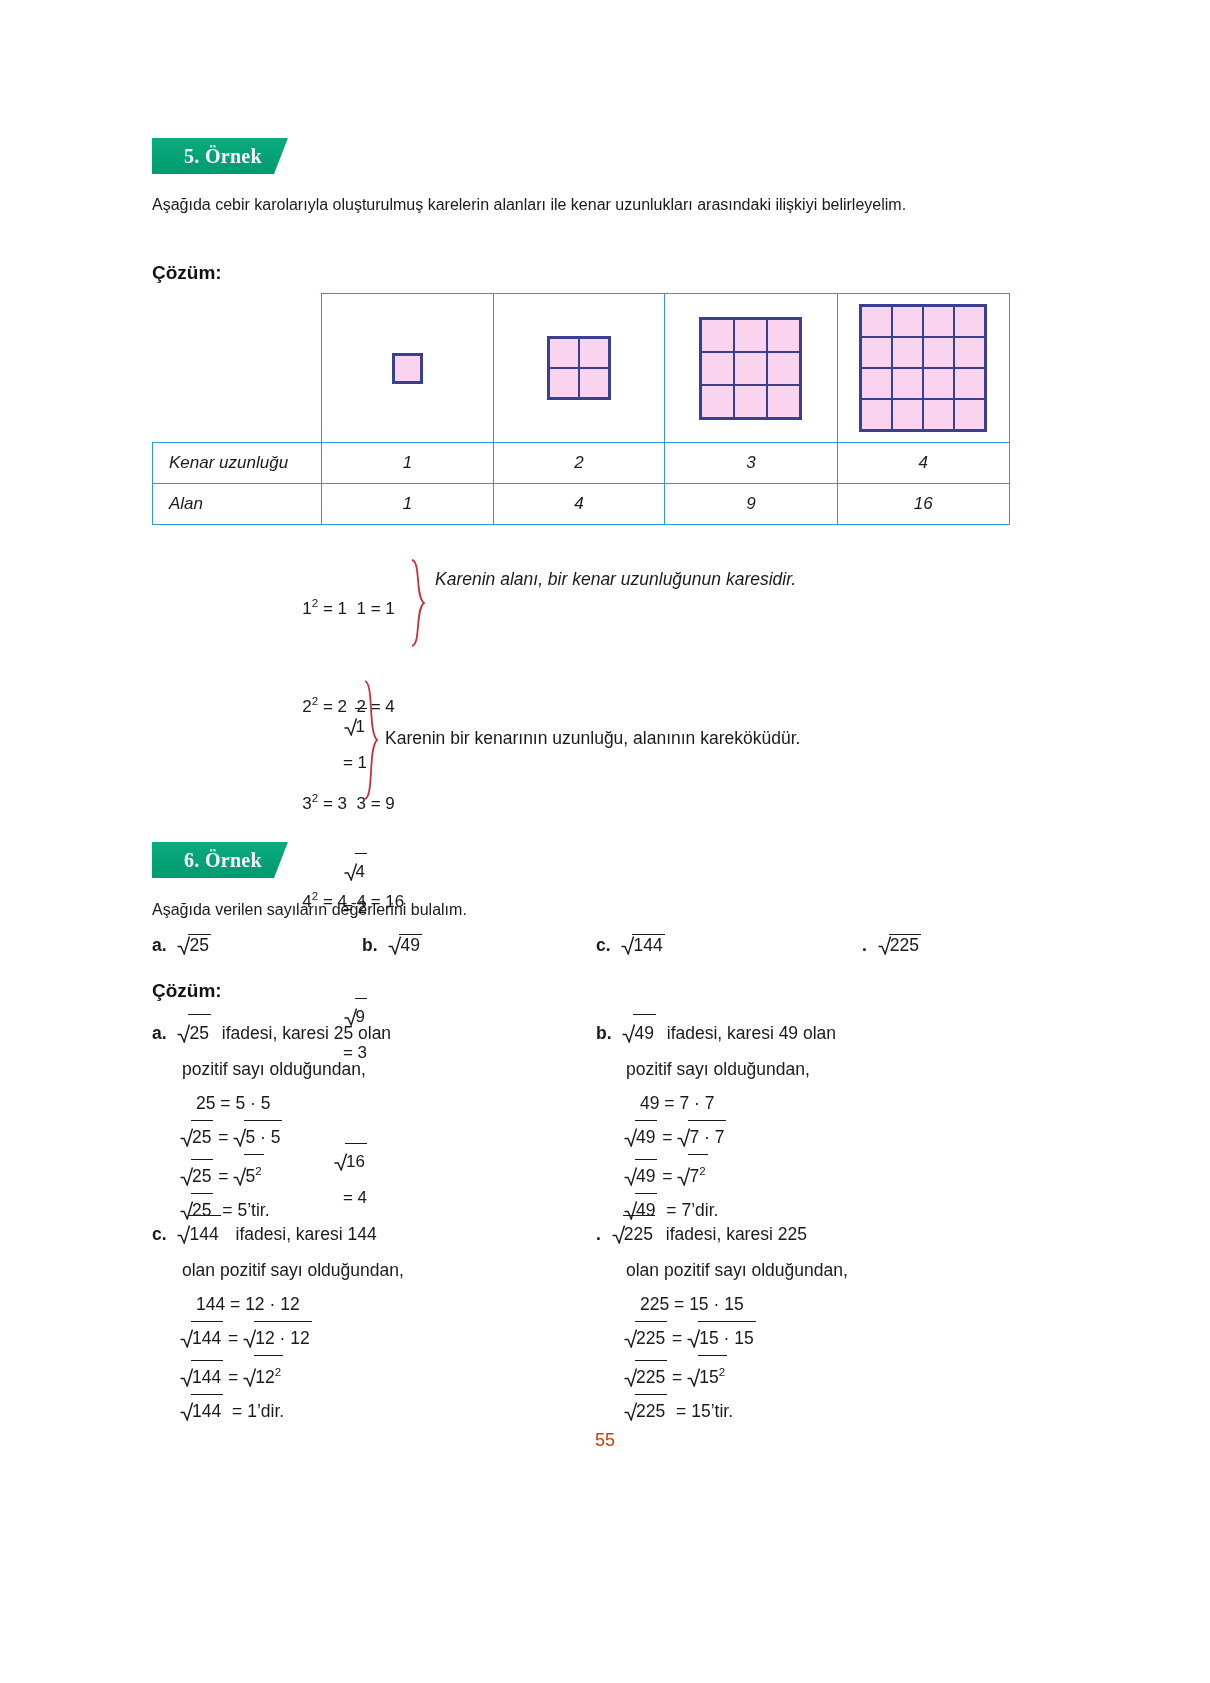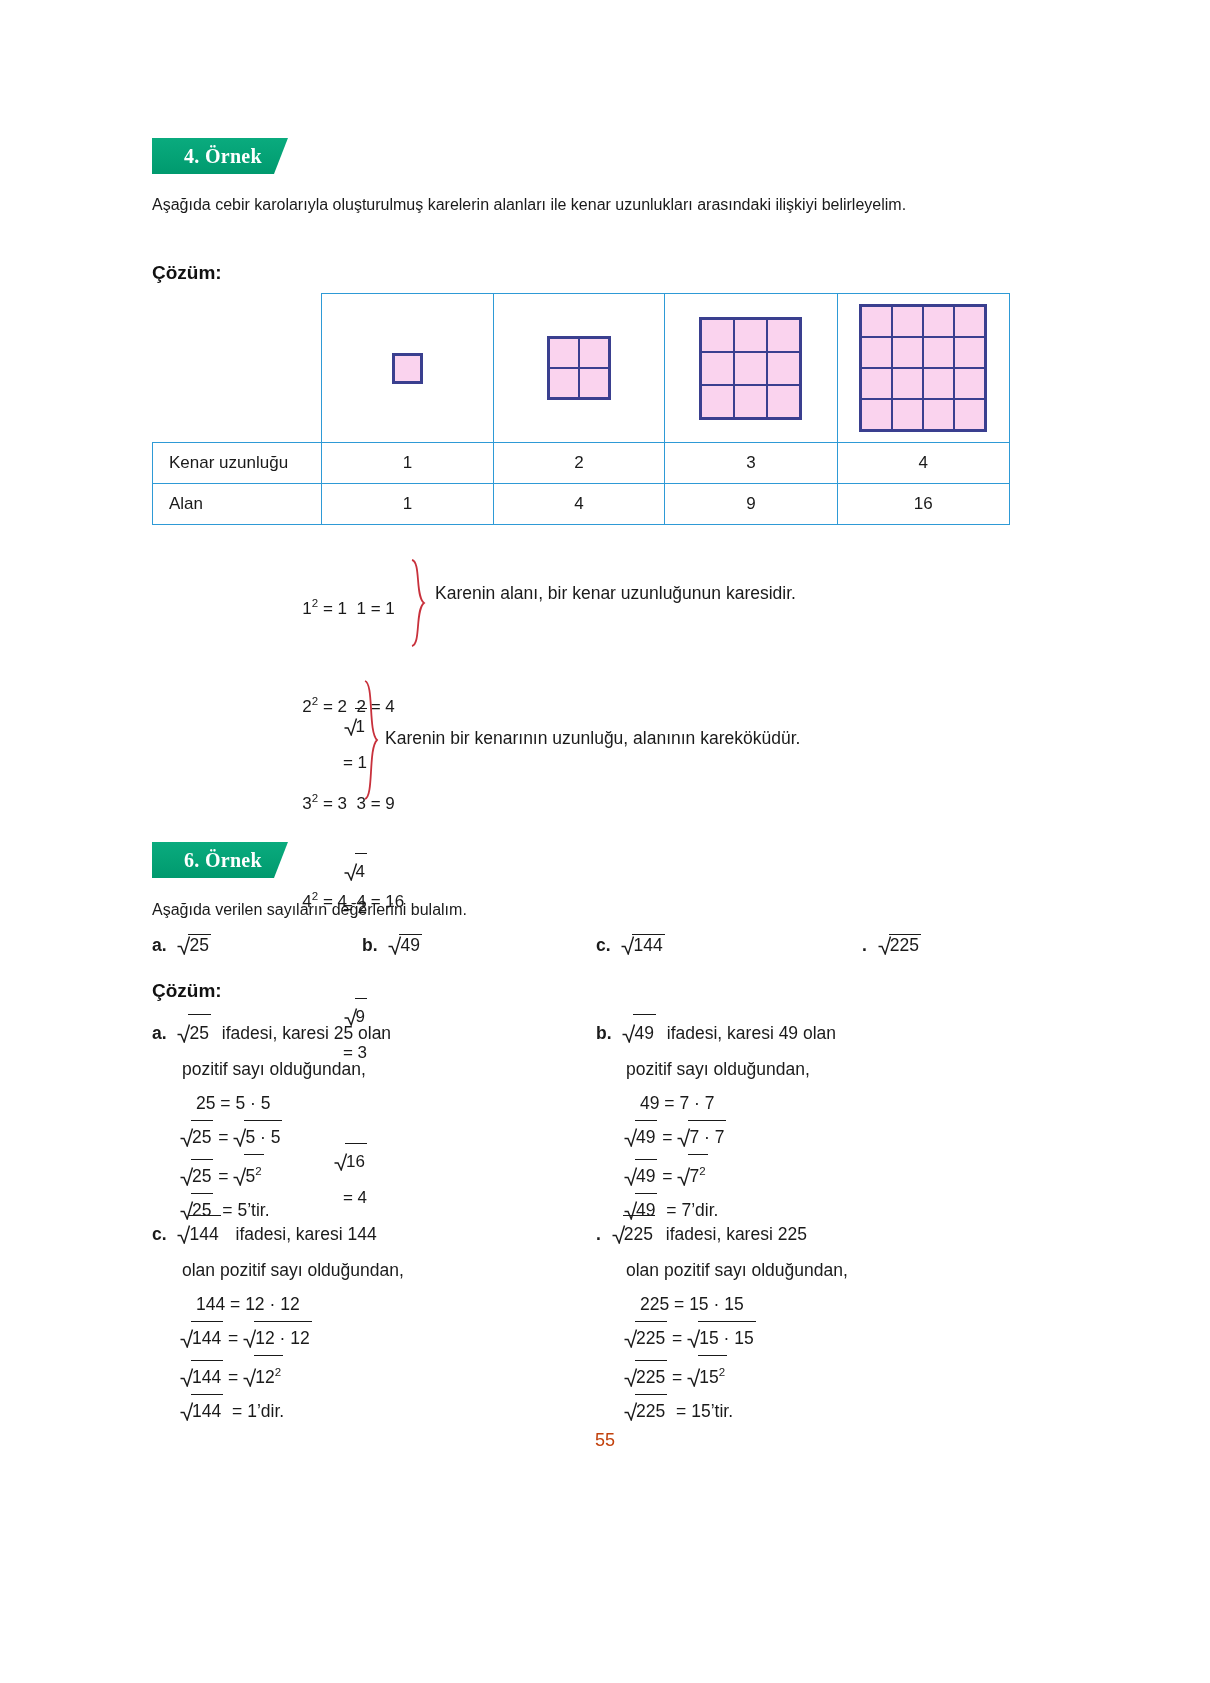--- a/index.html
+++ b/index.html
@@ -152,28 +152,28 @@
     color: #c2410c;
   }
 </style>
 </head>
 <body>
 
 <div class="page">
 
   <div class="banner" style="left:152px; top:138px;">
     <div class="banner-shadow"></div>
-    <div class="banner-shape">4. Örnek</div>
+    <div class="banner-shape">5. Örnek</div>
   </div>
 
   <div class="para just" style="left:152px; top:188px; width:858px;">Aşağıda cebir karolarıyla oluşturulmuş karelerin alanları ile kenar uzunlukları arasındaki ilişkiyi belirleyelim.</div>
 
   <div class="heading-bold" style="left:152px; top:262px;">Çözüm:</div>
 
-  <table class="tbl" style="left:152px; top:293px; width:858px;">
+  <table class="tbl" style="left:152px; top:293px; width:858px;font-style:italic;">
     <tbody>
         <tr class="figrow">
       <td style="width:170px; border:none;"></td>
       <td style="width:172px;">
         <div class="figwrap">
           <div class="tiles" style="grid-template-columns:repeat(1,27px); grid-template-rows:repeat(1,27px);">
             <div class="cell"></div>
           </div>
         </div>
       </td>
@@ -254,21 +254,21 @@
     </div>
     <div class="eqline">
       <span>4</span><sup class="p2">2</sup><span> = 4  4 = 16</span>
     </div>
   </div>
 
   <svg class="brace" style="left:409px; top:558px;" width="20" height="90" viewBox="0 0 20 90">
     <path d="M3 2 C12 4, 6 38, 15 45 C6 52, 12 86, 3 88" fill="none" stroke="#c8313c" stroke-width="1.8"></path>
   </svg>
 
-  <div class="bracetext" style="left:435px; top:583px;">Karenin alanı, bir kenar uzunluğunun karesidir.</div>
+  <div class="bracetext" style="left:435px; top:569px;font-style:italic;">Karenin alanı, bir kenar uzunluğunun karesidir.</div>
 
   <div class="eqblock" style="left:285px; top:672px; line-height:36px;">
     <div class="eqline" style="line-height:36px; text-align:right; width:82px;">
       <span class="rad">
         <svg class="radsvg" width="14" height="20" viewBox="0 0 14 20">
           <path d="M0.5 12 L4 12 L7.2 19 L12.5 2.5" fill="none" stroke="#1a1a1a" stroke-width="1.4" stroke-linejoin="miter"></path>
         </svg><span class="rcontent" style="margin-left:-3px;">1</span></span>
       <span>= 1</span>
     </div>
     <div class="eqline" style="line-height:36px; text-align:right; width:82px;">

